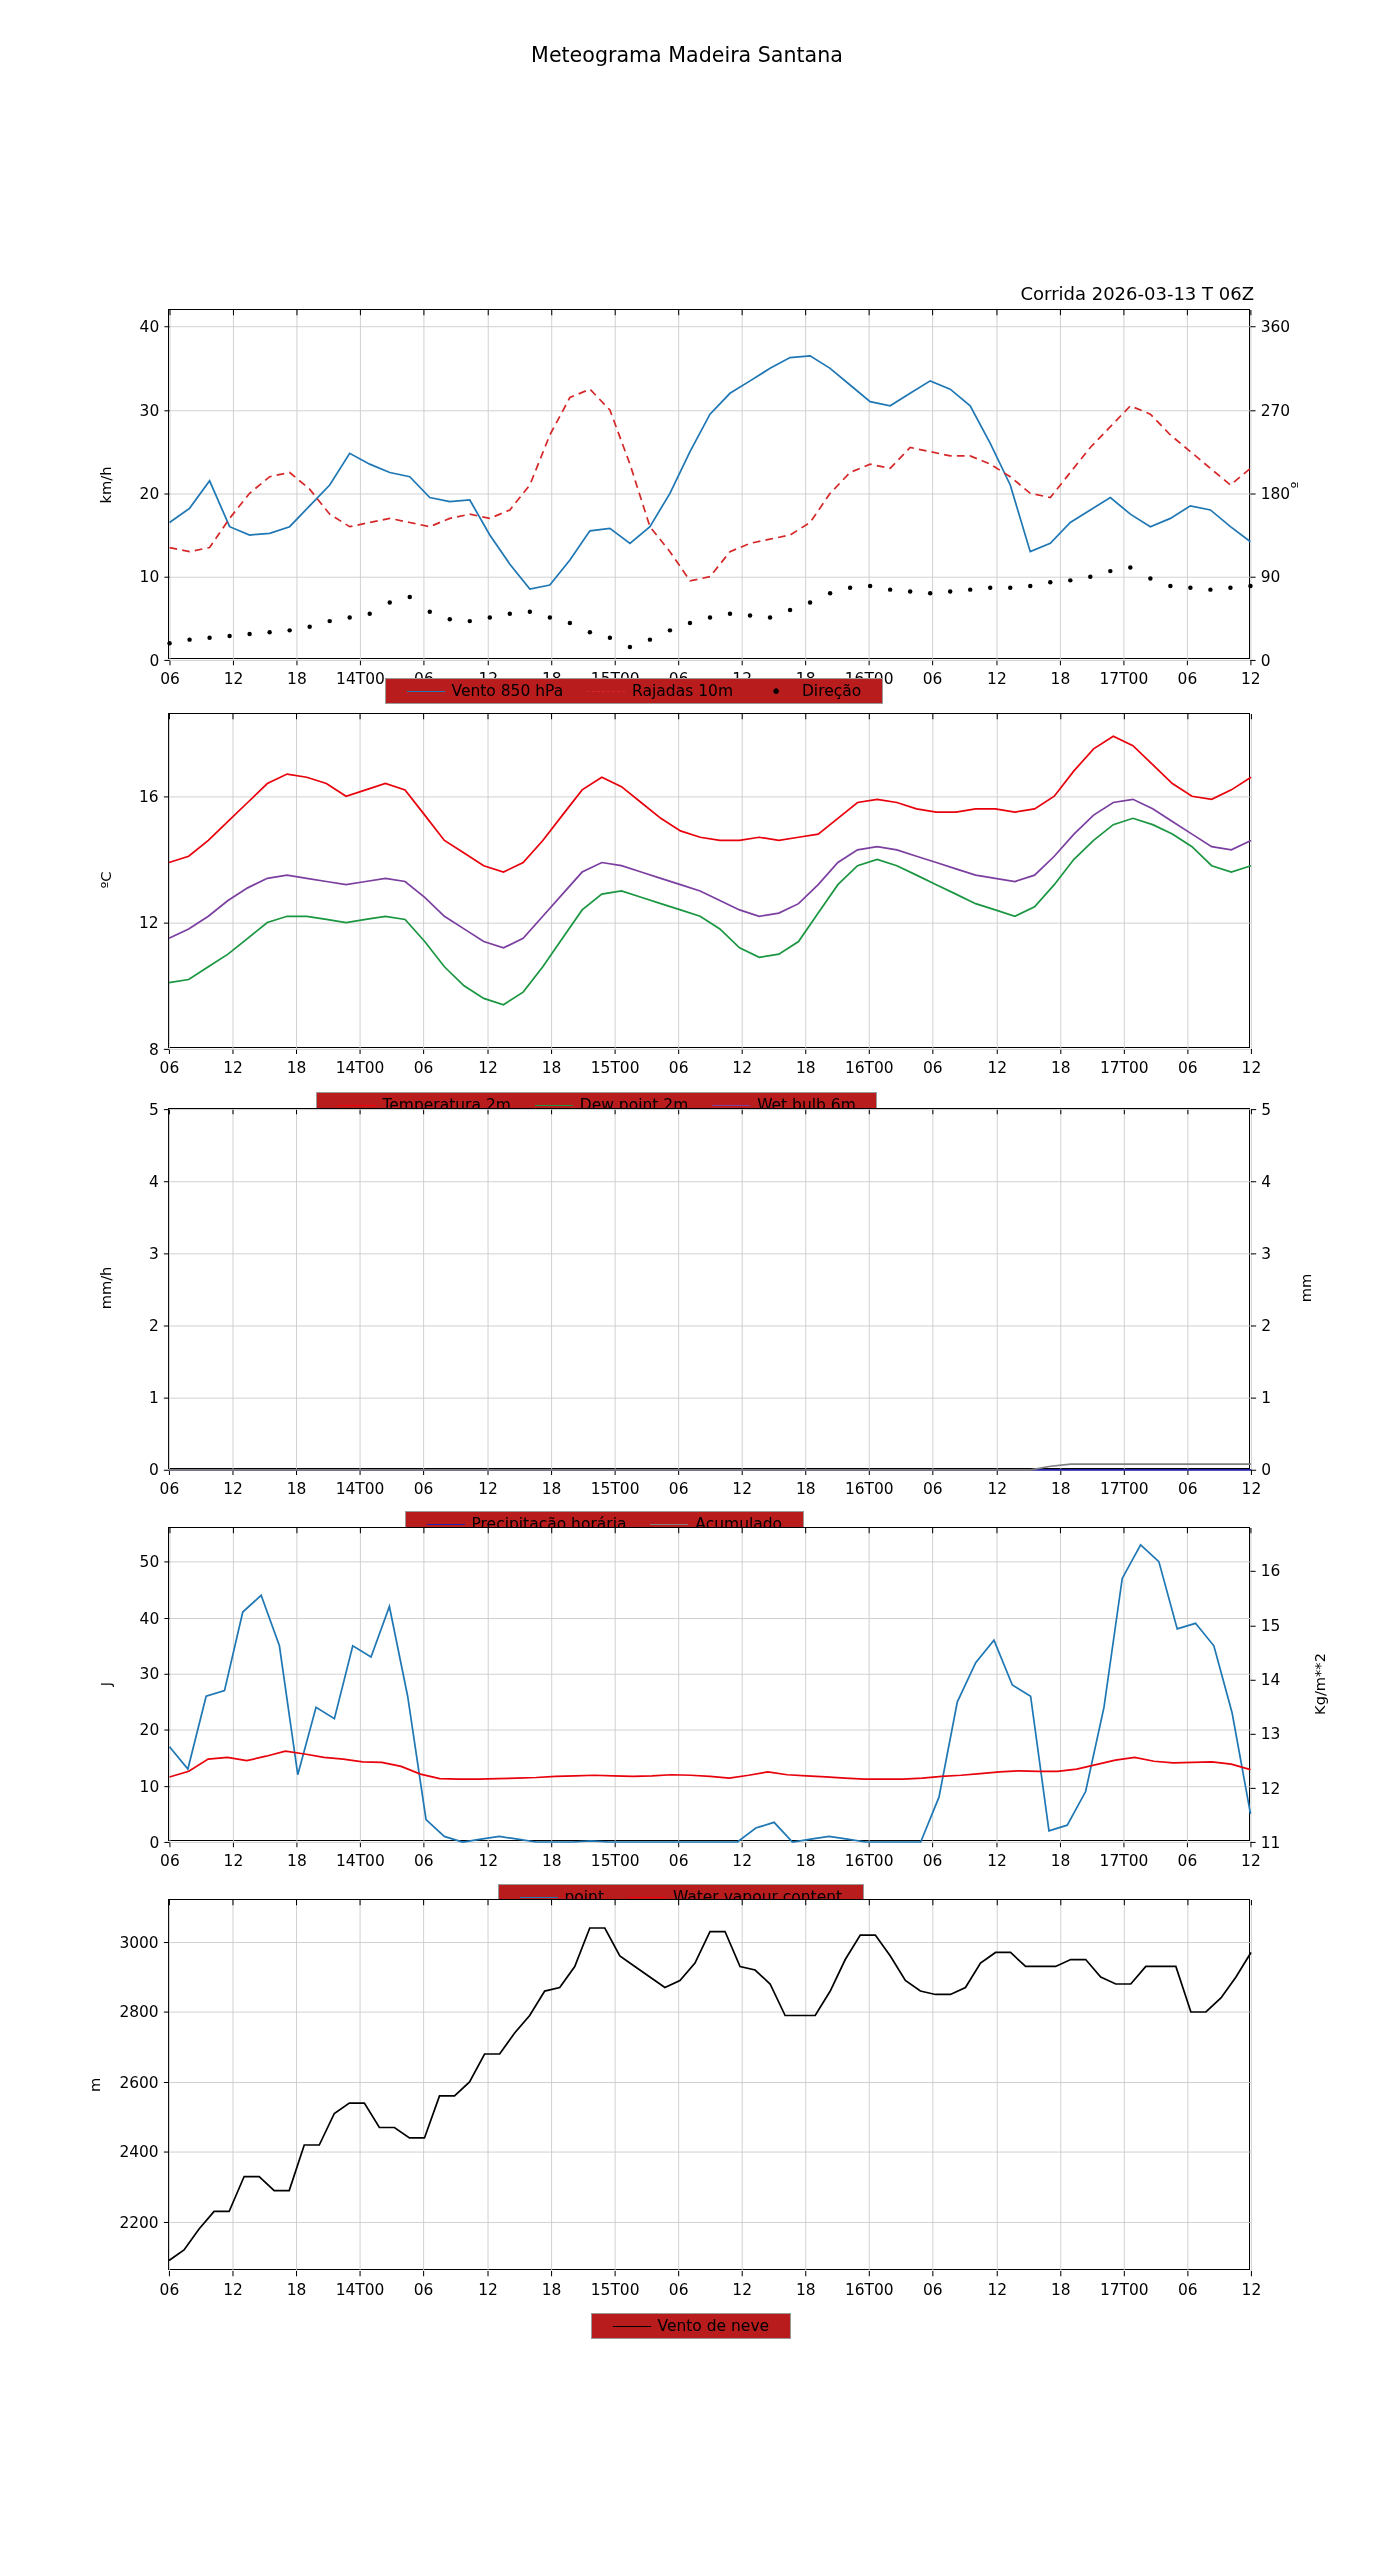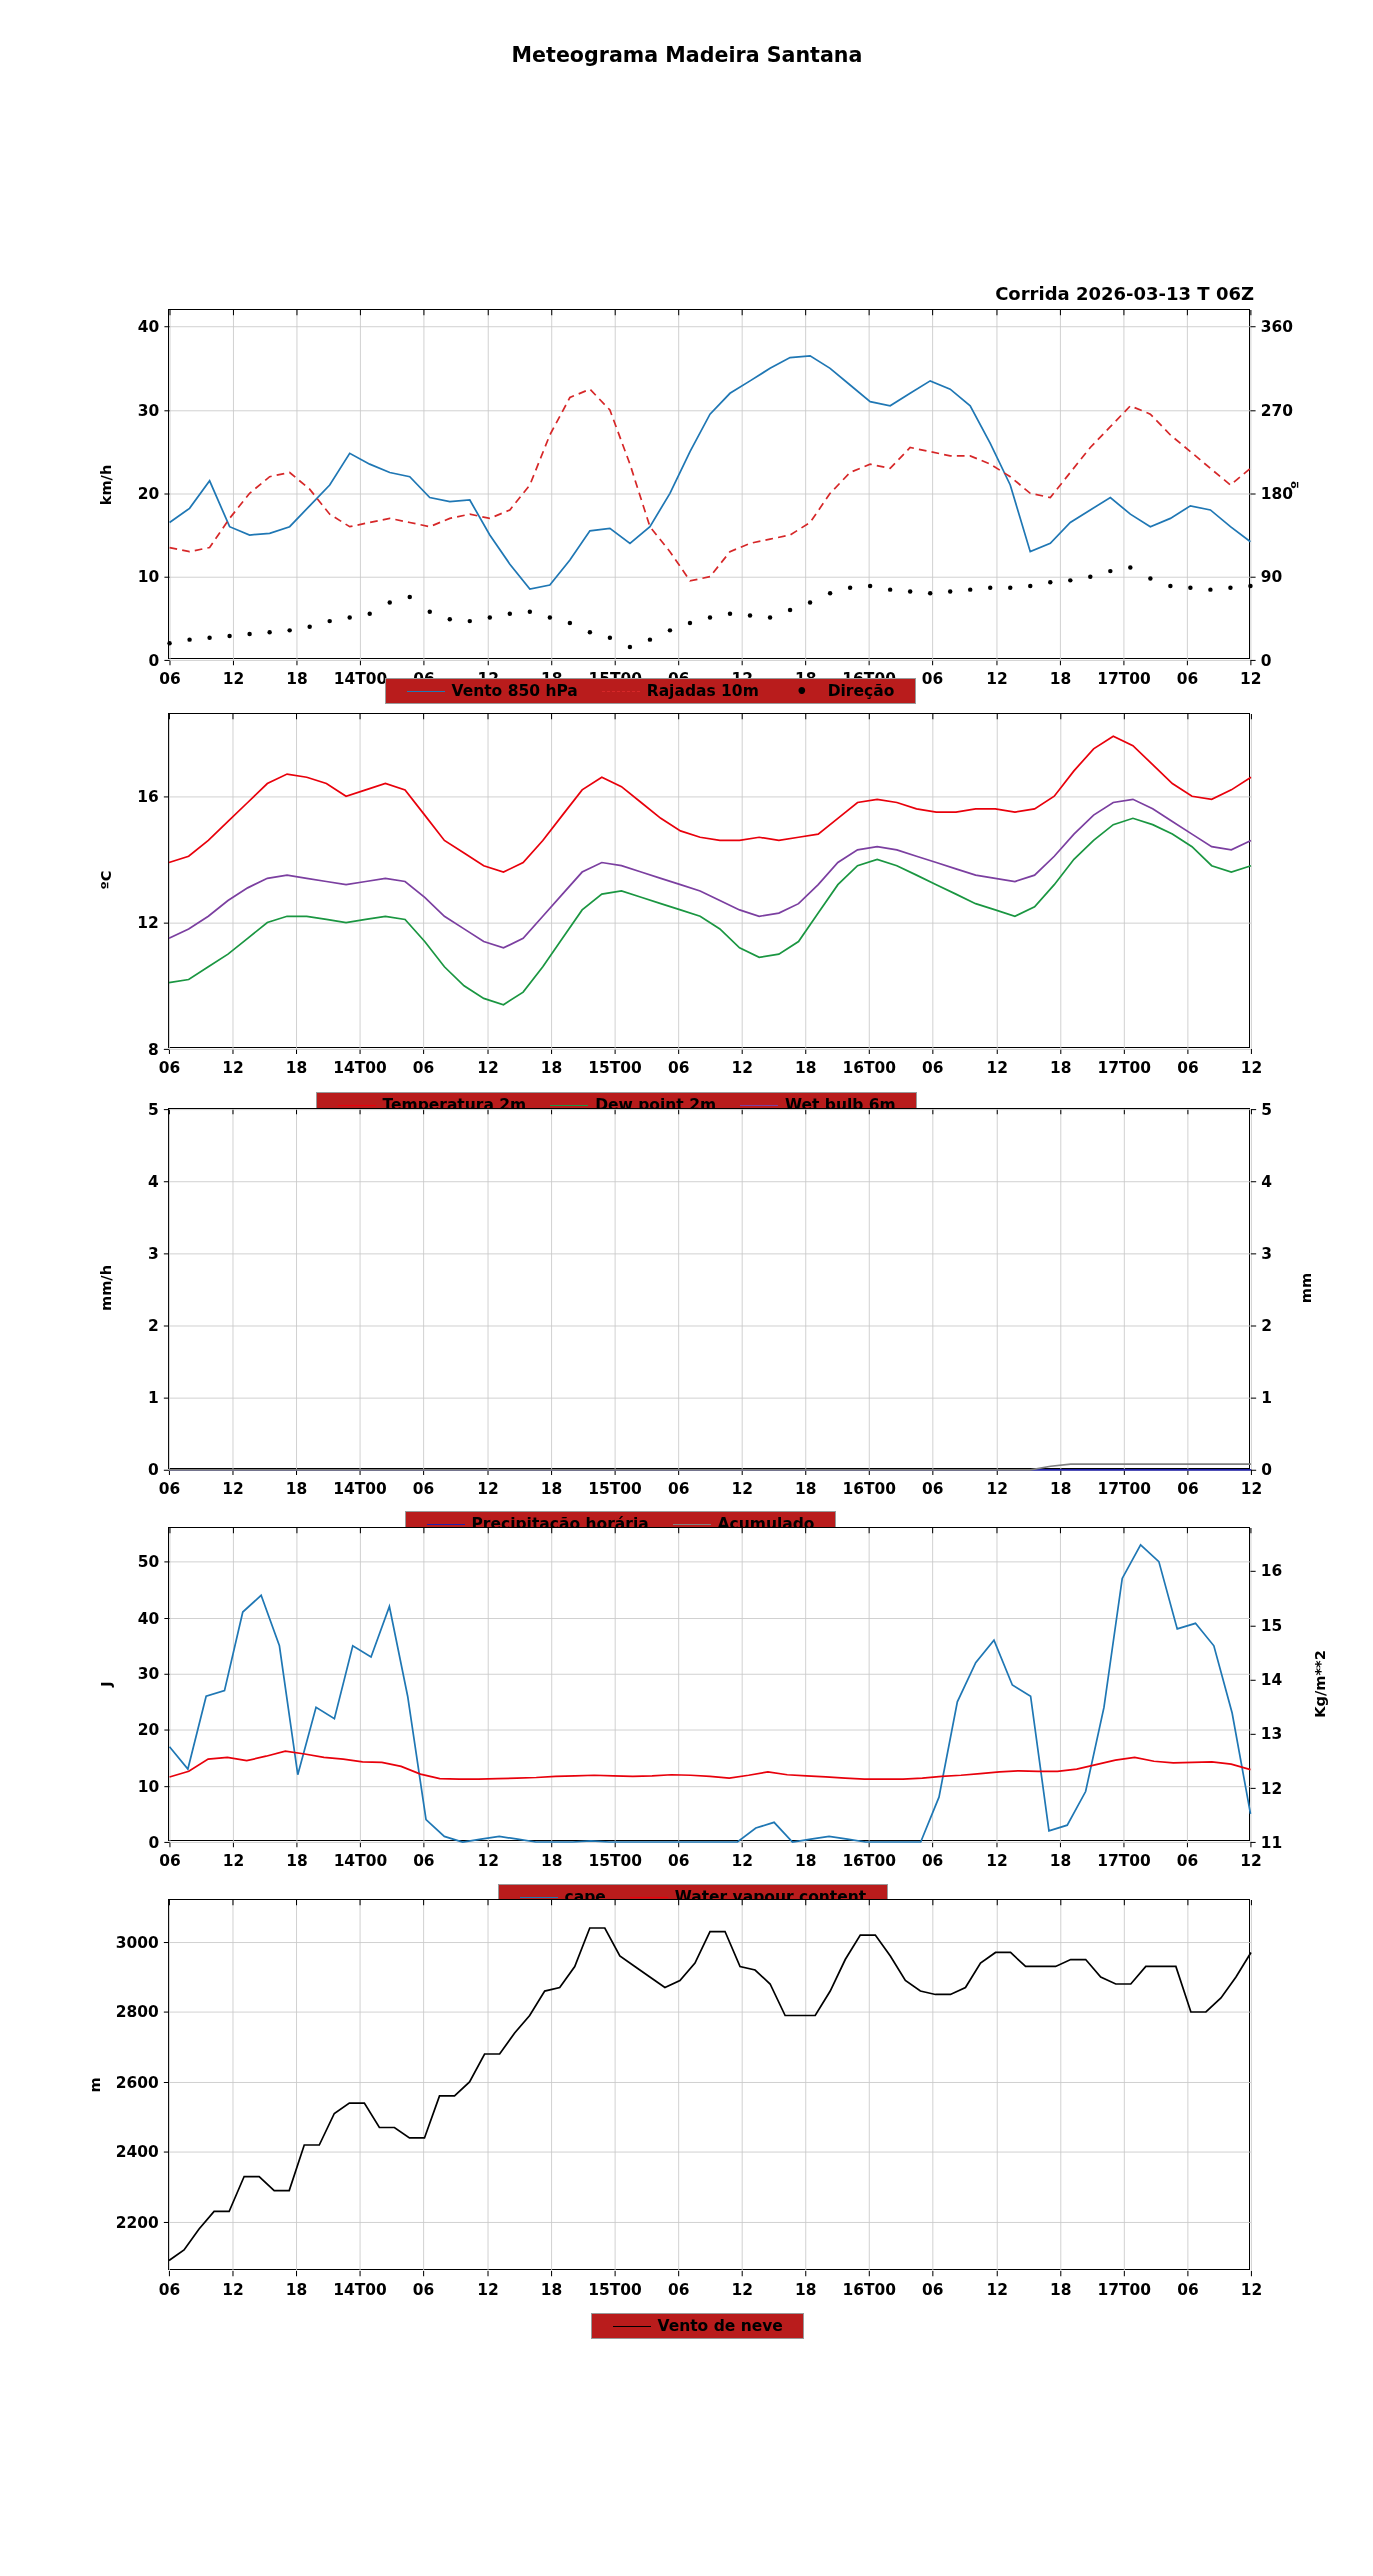--- a/index.html
+++ b/index.html
@@ -1,17 +1,17 @@
 <!DOCTYPE html>
 <html style="font-size:13.7px"><head>
 <meta charset="utf-8">
 <style>
   html,body{margin:0;padding:0;background:#ffffff;}
   body{width:1374px;height:2576px;font-family:"DejaVu Sans","Liberation Sans",sans-serif;color:#000;}
-  .page{position:relative;width:1374px;height:2180px;font-weight:bold;}
+  .page{position:relative;width:1374px;height:2180px;}
   .title{position:absolute;top:43px;left:0;width:1374px;text-align:center;font-size:20.6px;}
   .hdr-left{position:absolute;font-size:18px;margin-top:39px;}
   .hdr-right{position:absolute;font-size:18px;}
   .panel{position:absolute;box-sizing:border-box;border:1.2px solid #000;background:#fff;}
   .axis-title{position:absolute;font-size:14.6px;transform-origin:center center;white-space:nowrap;}
   .legend{position:absolute;box-sizing:border-box;border:0.9px solid #9a9a9a;background:#b91c1c;
           display:flex;align-items:center;height:26px;padding:0 8.6px;gap:0px;font-size:15.5px;}
   .lg-item{display:flex;align-items:center;gap:6.9px;margin:0 12px;}
   .lg-line{display:inline-block;width:38px;height:0;border-top-width:1.9px;border-top-style:solid;}
   .lg-dots{display:inline-block;width:38px;text-align:center;font-size:19px;line-height:8.6px;}
@@ -533,21 +533,21 @@
         <text x="1272" y="56.5" text-anchor="start" font-size="18" font-family="DejaVu Sans, Liberation Sans, sans-serif" fill="#000">16</text>
         <path d="M0.0 254.9 L21.4 281.0 L42.7 196.1 L64.1 189.5 L85.4 98.0 L106.8 78.4 L128.1 137.3 L149.5 287.6 L170.8 209.1 L192.2 222.2 L213.6 137.3 L234.9 150.3 L256.3 91.5 L277.6 196.1 L299.0 339.9 L320.3 359.5 L341.7 366.0 L363.1 362.7 L384.4 359.5 L405.8 362.7 L427.1 366.0 L448.5 366.0 L469.8 366.0 L491.2 364.7 L512.5 366.0 L533.9 366.0 L555.3 366.0 L576.6 366.0 L598.0 366.0 L619.3 366.0 L640.7 366.0 L662.0 366.0 L683.4 349.7 L704.7 343.1 L726.1 366.0 L747.5 362.7 L768.8 359.5 L790.2 362.7 L811.5 366.0 L832.9 366.0 L854.2 366.0 L875.6 366.0 L896.9 313.7 L918.3 202.6 L939.7 156.9 L961.0 130.7 L982.4 183.0 L1003.7 196.1 L1025.1 352.9 L1046.4 346.4 L1067.8 307.2 L1089.2 209.1 L1110.5 58.8 L1131.9 19.6 L1153.2 39.2 L1174.6 117.6 L1195.9 111.1 L1217.3 137.3 L1238.6 215.7 L1260.0 333.3" fill="none" stroke="#1f77b4" stroke-width="2"></path>
         <path d="M0.0 290.2 L22.5 283.6 L45.0 269.3 L67.5 267.3 L90.0 271.2 L112.5 266.0 L135.0 260.1 L157.5 263.4 L180.0 267.3 L202.5 269.3 L225.0 272.5 L247.5 273.2 L270.0 277.8 L292.5 286.9 L315.0 292.1 L337.5 292.8 L360.0 292.8 L382.5 292.1 L405.0 291.5 L427.5 290.8 L450.0 289.5 L472.5 288.9 L495.0 288.2 L517.5 288.9 L540.0 289.5 L562.5 288.9 L585.0 287.6 L607.5 288.2 L630.0 289.5 L652.5 291.5 L675.0 288.2 L697.5 284.3 L720.0 287.6 L742.5 288.9 L765.0 290.2 L787.5 291.5 L810.0 292.8 L832.5 292.8 L855.0 292.8 L877.5 291.5 L900.0 289.5 L922.5 288.2 L945.0 286.3 L967.5 284.3 L990.0 283.0 L1012.5 283.6 L1035.0 283.6 L1057.5 281.0 L1080.0 275.8 L1102.5 270.6 L1125.0 267.3 L1147.5 271.9 L1170.0 273.8 L1192.5 273.2 L1215.0 272.5 L1237.5 275.2 L1260.0 281.7" fill="none" stroke="#e8000b" stroke-width="2"></path>
       </svg>
   </div>
   <div class="axis-title" style="left:105px;top:1684px;transform:translate(-50%,-50%) rotate(-90deg);">J</div>
   <div class="axis-title" style="left:1319px;top:1684px;transform:translate(-50%,-50%) rotate(-90deg);">Kg/m**2</div>
   <div class="legend" style="left:498px;top:1884px;">
     <span class="lg-item">
       <span class="lg-line" style="border-top-color:#1f77b4;"></span>
-      <span>cape</span>
+      <span>point</span>
     </span>
     <span class="lg-item">
       <span class="lg-line" style="border-top-color:#e8000b;"></span>
       <span>Water vapour content</span>
     </span>
   </div>
 
   <div class="panel" style="left:168px;top:1899px;width:1082px;height:371px;">
     <svg id="svg-snow" width="1082" height="371" viewBox="0 0 1260 432">
         <line x1="0.5" y1="0" x2="0.5" y2="432" stroke="#c9c9c9" stroke-width="1"></line>

